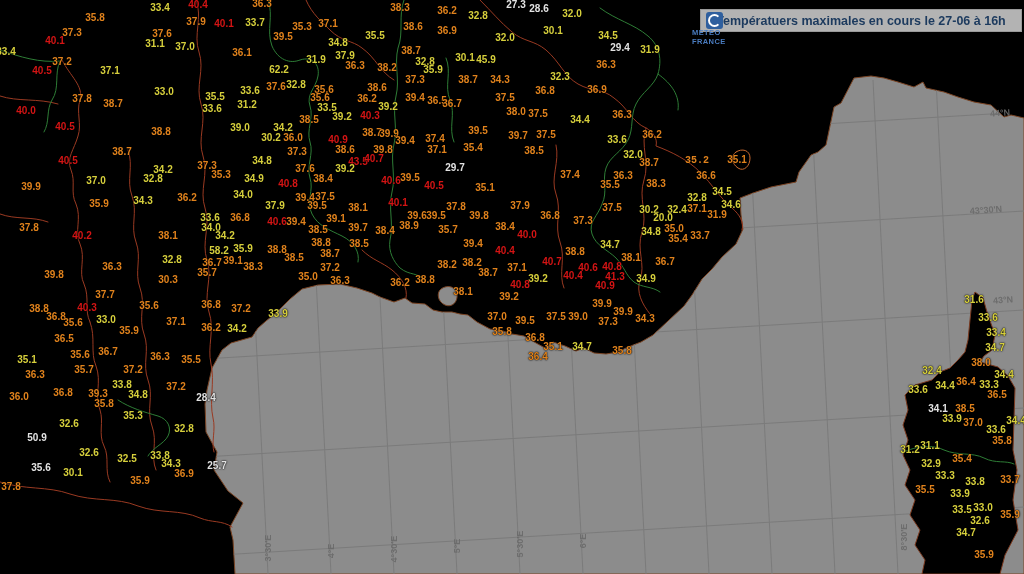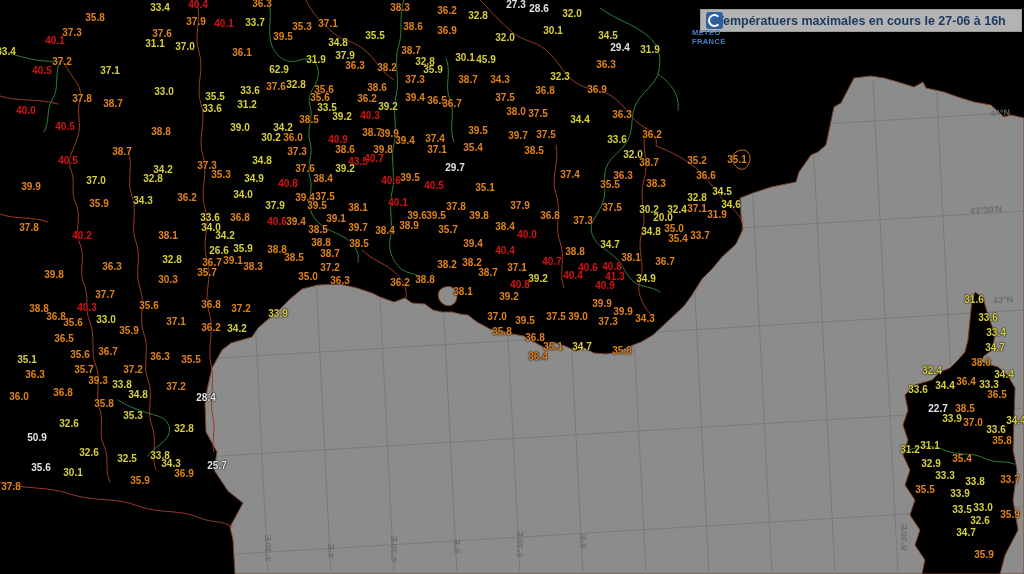--- a/index.html
+++ b/index.html
@@ -130,21 +130,21 @@
       <div class="temp" style="left: 620px; top: 48px; color: rgb(226, 226, 226);">29.4</div>
       <div class="temp" style="left: 650px; top: 50px; color: rgb(214, 207, 60);">31.9</div>
       <div class="temp" style="left: 6px; top: 52px; color: rgb(214, 207, 60);">33.4</div>
       <div class="temp" style="left: 185px; top: 47px; color: rgb(214, 207, 60);">37.0</div>
       <div class="temp" style="left: 110px; top: 71px; color: rgb(214, 207, 60);">37.1</div>
       <div class="temp" style="left: 62px; top: 62px; color: rgb(224, 130, 28);">37.2</div>
       <div class="temp" style="left: 42px; top: 71px; color: rgb(212, 20, 20);">40.5</div>
       <div class="temp" style="left: 242px; top: 53px; color: rgb(224, 130, 28);">36.1</div>
       <div class="temp" style="left: 316px; top: 60px; color: rgb(214, 207, 60);">31.9</div>
       <div class="temp" style="left: 345px; top: 56px; color: rgb(214, 207, 60);">37.9</div>
-      <div class="temp" style="left: 279px; top: 70px; color: rgb(214, 207, 60);">62.9</div>
+      <div class="temp" style="left: 279px; top: 70px; color: rgb(214, 207, 60);">62.2</div>
       <div class="temp" style="left: 411px; top: 51px; color: rgb(224, 130, 28);">38.7</div>
       <div class="temp" style="left: 425px; top: 62px; color: rgb(214, 207, 60);">32.8</div>
       <div class="temp" style="left: 465px; top: 58px; color: rgb(214, 207, 60);">30.1</div>
       <div class="temp" style="left: 486px; top: 60px; color: rgb(214, 207, 60);">45.9</div>
       <div class="temp" style="left: 433px; top: 70px; color: rgb(214, 207, 60);">35.9</div>
       <div class="temp" style="left: 387px; top: 68px; color: rgb(224, 130, 28);">38.2</div>
       <div class="temp" style="left: 355px; top: 66px; color: rgb(224, 130, 28);">36.3</div>
       <div class="temp" style="left: 606px; top: 65px; color: rgb(224, 130, 28);">36.3</div>
       <div class="temp" style="left: 560px; top: 77px; color: rgb(214, 207, 60);">32.3</div>
       <div class="temp" style="left: 164px; top: 92px; color: rgb(214, 207, 60);">33.0</div>
@@ -217,21 +217,21 @@
       <div class="temp" style="left: 473px; top: 148px; color: rgb(224, 130, 28);">35.4</div>
       <div class="temp" style="left: 534px; top: 151px; color: rgb(224, 130, 28);">38.5</div>
       <div class="temp" style="left: 374px; top: 159px; color: rgb(212, 20, 20);">40.7</div>
       <div class="temp" style="left: 455px; top: 168px; color: rgb(226, 226, 226);">29.7</div>
       <div class="temp" style="left: 391px; top: 181px; color: rgb(212, 20, 20);">40.6</div>
       <div class="temp" style="left: 410px; top: 178px; color: rgb(224, 130, 28);">39.5</div>
       <div class="temp" style="left: 434px; top: 186px; color: rgb(212, 20, 20);">40.5</div>
       <div class="temp" style="left: 485px; top: 188px; color: rgb(224, 130, 28);">35.1</div>
       <div class="temp" style="left: 633px; top: 155px; color: rgb(214, 207, 60);">32.0</div>
       <div class="temp" style="left: 649px; top: 163px; color: rgb(224, 130, 28);">38.7</div>
-      <div class="temp" style="left: 697px; top: 161px; color: rgb(224, 130, 28);">35.2</div>
+      <div class="temp" style="left: 697px; top: 161px; color: rgb(224, 130, 28); font-family: Liberation Mono, monospace;">35.2</div>
       <div class="temp" style="left: 737px; top: 160px; color: rgb(224, 130, 28);">35.1</div>
       <div class="temp" style="left: 706px; top: 176px; color: rgb(224, 130, 28);">36.6</div>
       <div class="temp" style="left: 623px; top: 176px; color: rgb(224, 130, 28);">36.3</div>
       <div class="temp" style="left: 570px; top: 175px; color: rgb(224, 130, 28);">37.4</div>
       <div class="temp" style="left: 610px; top: 185px; color: rgb(224, 130, 28);">35.5</div>
       <div class="temp" style="left: 656px; top: 184px; color: rgb(224, 130, 28);">38.3</div>
       <div class="temp" style="left: 99px; top: 204px; color: rgb(224, 130, 28);">35.9</div>
       <div class="temp" style="left: 143px; top: 201px; color: rgb(214, 207, 60);">34.3</div>
       <div class="temp" style="left: 187px; top: 198px; color: rgb(224, 130, 28);">36.2</div>
       <div class="temp" style="left: 243px; top: 195px; color: rgb(214, 207, 60);">34.0</div>
@@ -279,21 +279,21 @@
       <div class="temp" style="left: 663px; top: 218px; color: rgb(214, 207, 60);">20.0</div>
       <div class="temp" style="left: 651px; top: 232px; color: rgb(214, 207, 60);">34.8</div>
       <div class="temp" style="left: 674px; top: 229px; color: rgb(224, 130, 28);">35.0</div>
       <div class="temp" style="left: 700px; top: 236px; color: rgb(224, 130, 28);">33.7</div>
       <div class="temp" style="left: 678px; top: 239px; color: rgb(224, 130, 28);">35.4</div>
       <div class="temp" style="left: 610px; top: 245px; color: rgb(214, 207, 60);">34.7</div>
       <div class="temp" style="left: 172px; top: 260px; color: rgb(214, 207, 60);">32.8</div>
       <div class="temp" style="left: 112px; top: 267px; color: rgb(224, 130, 28);">36.3</div>
       <div class="temp" style="left: 54px; top: 275px; color: rgb(224, 130, 28);">39.8</div>
       <div class="temp" style="left: 168px; top: 280px; color: rgb(224, 130, 28);">30.3</div>
-      <div class="temp" style="left: 219px; top: 251px; color: rgb(214, 207, 60);">26.6</div>
+      <div class="temp" style="left: 219px; top: 251px; color: rgb(214, 207, 60);">58.2</div>
       <div class="temp" style="left: 243px; top: 249px; color: rgb(214, 207, 60);">35.9</div>
       <div class="temp" style="left: 277px; top: 250px; color: rgb(224, 130, 28);">38.8</div>
       <div class="temp" style="left: 294px; top: 258px; color: rgb(224, 130, 28);">38.5</div>
       <div class="temp" style="left: 330px; top: 254px; color: rgb(224, 130, 28);">38.7</div>
       <div class="temp" style="left: 212px; top: 263px; color: rgb(224, 130, 28);">36.7</div>
       <div class="temp" style="left: 233px; top: 261px; color: rgb(224, 130, 28);">39.1</div>
       <div class="temp" style="left: 253px; top: 267px; color: rgb(224, 130, 28);">38.3</div>
       <div class="temp" style="left: 330px; top: 268px; color: rgb(224, 130, 28);">37.2</div>
       <div class="temp" style="left: 207px; top: 273px; color: rgb(224, 130, 28);">35.7</div>
       <div class="temp" style="left: 308px; top: 277px; color: rgb(224, 130, 28);">35.0</div>
@@ -349,21 +349,21 @@
       <div class="temp" style="left: 645px; top: 319px; color: rgb(224, 130, 28);">34.3</div>
       <div class="temp" style="left: 502px; top: 332px; color: rgb(224, 130, 28);">35.8</div>
       <div class="temp" style="left: 535px; top: 338px; color: rgb(224, 130, 28);">36.8</div>
       <div class="temp" style="left: 553px; top: 347px; color: rgb(224, 130, 28);">35.1</div>
       <div class="temp" style="left: 582px; top: 347px; color: rgb(214, 207, 60);">34.7</div>
       <div class="temp" style="left: 622px; top: 351px; color: rgb(224, 130, 28);">35.8</div>
       <div class="temp" style="left: 538px; top: 357px; color: rgb(224, 130, 28);">36.4</div>
       <div class="temp" style="left: 35px; top: 375px; color: rgb(224, 130, 28);">36.3</div>
       <div class="temp" style="left: 84px; top: 370px; color: rgb(224, 130, 28);">35.7</div>
       <div class="temp" style="left: 133px; top: 370px; color: rgb(224, 130, 28);">37.2</div>
-      <div class="temp" style="left: 98px; top: 381px; color: rgb(224, 130, 28);">39.3</div>
+      <div class="temp" style="left: 98px; top: 394px; color: rgb(224, 130, 28);">39.3</div>
       <div class="temp" style="left: 122px; top: 385px; color: rgb(214, 207, 60);">33.8</div>
       <div class="temp" style="left: 176px; top: 387px; color: rgb(224, 130, 28);">37.2</div>
       <div class="temp" style="left: 19px; top: 397px; color: rgb(224, 130, 28);">36.0</div>
       <div class="temp" style="left: 63px; top: 393px; color: rgb(224, 130, 28);">36.8</div>
       <div class="temp" style="left: 138px; top: 395px; color: rgb(214, 207, 60);">34.8</div>
       <div class="temp" style="left: 104px; top: 404px; color: rgb(224, 130, 28);">35.8</div>
       <div class="temp" style="left: 133px; top: 416px; color: rgb(214, 207, 60);">35.3</div>
       <div class="temp" style="left: 69px; top: 424px; color: rgb(214, 207, 60);">32.6</div>
       <div class="temp" style="left: 206px; top: 398px; color: rgb(226, 226, 226);">28.4</div>
       <div class="temp" style="left: 184px; top: 429px; color: rgb(214, 207, 60);">32.8</div>
@@ -383,21 +383,21 @@
       <div class="temp" style="left: 996px; top: 333px; color: rgb(214, 207, 60);">33.4</div>
       <div class="temp" style="left: 995px; top: 348px; color: rgb(214, 207, 60);">34.7</div>
       <div class="temp" style="left: 981px; top: 363px; color: rgb(224, 130, 28);">38.0</div>
       <div class="temp" style="left: 932px; top: 371px; color: rgb(214, 207, 60);">32.4</div>
       <div class="temp" style="left: 1004px; top: 375px; color: rgb(214, 207, 60);">34.4</div>
       <div class="temp" style="left: 966px; top: 382px; color: rgb(224, 130, 28);">36.4</div>
       <div class="temp" style="left: 989px; top: 385px; color: rgb(214, 207, 60);">33.3</div>
       <div class="temp" style="left: 945px; top: 386px; color: rgb(214, 207, 60);">34.4</div>
       <div class="temp" style="left: 918px; top: 390px; color: rgb(214, 207, 60);">33.6</div>
       <div class="temp" style="left: 997px; top: 395px; color: rgb(224, 130, 28);">36.5</div>
-      <div class="temp" style="left: 938px; top: 409px; color: rgb(226, 226, 226);">22.7</div>
+      <div class="temp" style="left: 938px; top: 409px; color: rgb(226, 226, 226);">34.1</div>
       <div class="temp" style="left: 965px; top: 409px; color: rgb(224, 130, 28);">38.5</div>
       <div class="temp" style="left: 952px; top: 419px; color: rgb(214, 207, 60);">33.9</div>
       <div class="temp" style="left: 973px; top: 423px; color: rgb(224, 130, 28);">37.0</div>
       <div class="temp" style="left: 1016px; top: 421px; color: rgb(214, 207, 60);">34.4</div>
       <div class="temp" style="left: 996px; top: 430px; color: rgb(214, 207, 60);">33.6</div>
       <div class="temp" style="left: 1002px; top: 441px; color: rgb(224, 130, 28);">35.8</div>
       <div class="temp" style="left: 910px; top: 450px; color: rgb(214, 207, 60);">31.2</div>
       <div class="temp" style="left: 930px; top: 446px; color: rgb(214, 207, 60);">31.1</div>
       <div class="temp" style="left: 962px; top: 459px; color: rgb(224, 130, 28);">35.4</div>
       <div class="temp" style="left: 931px; top: 464px; color: rgb(214, 207, 60);">32.9</div>

